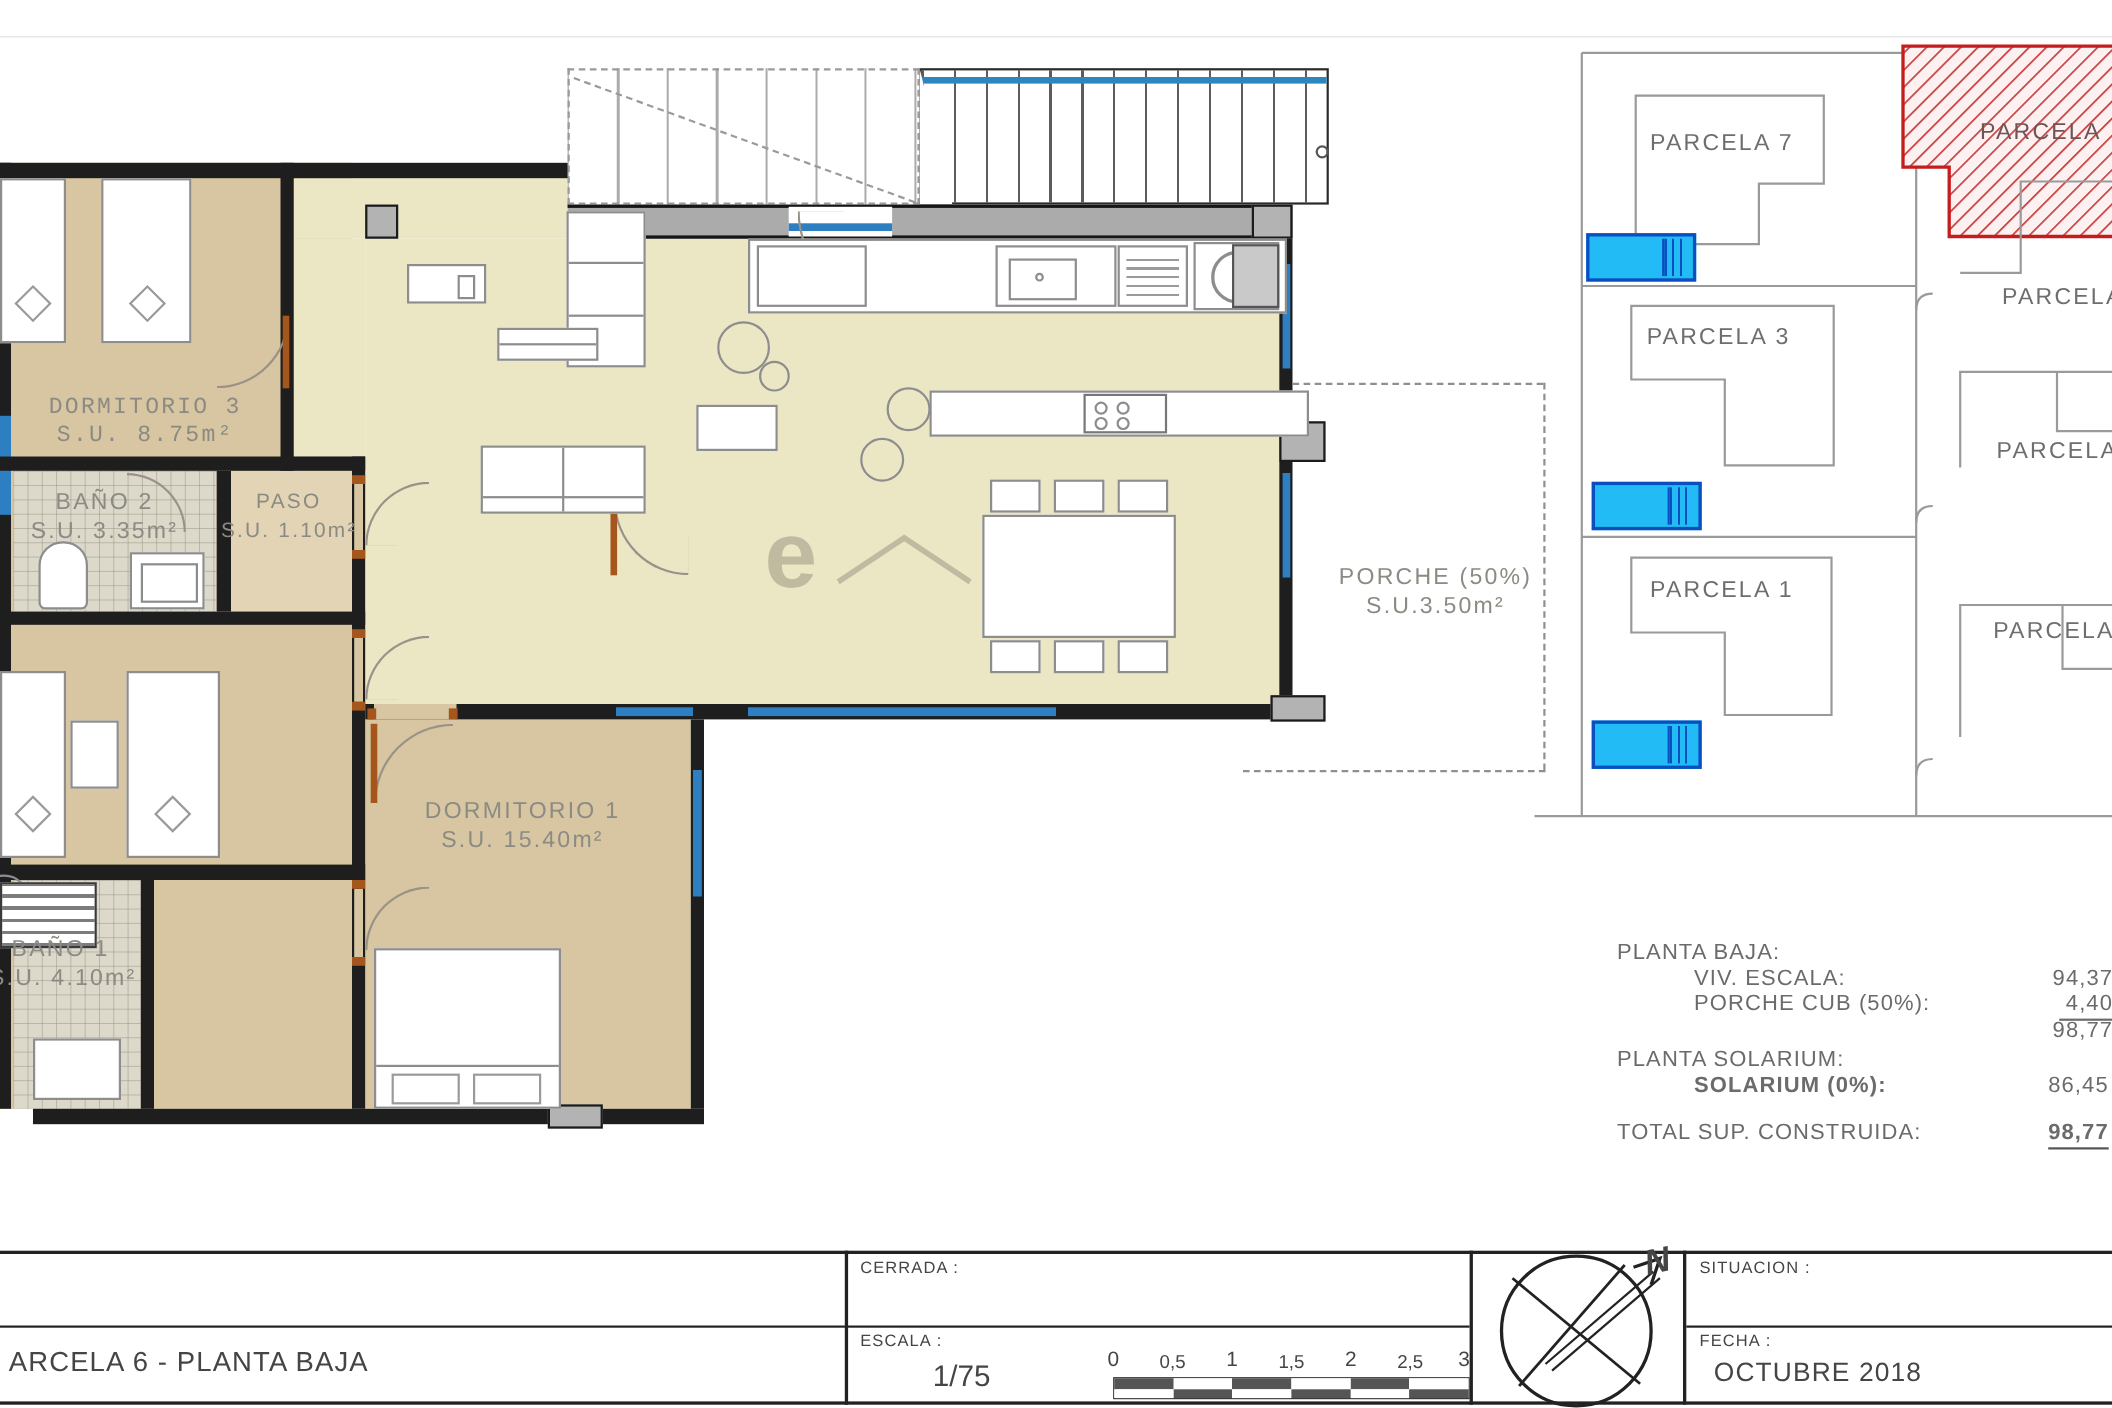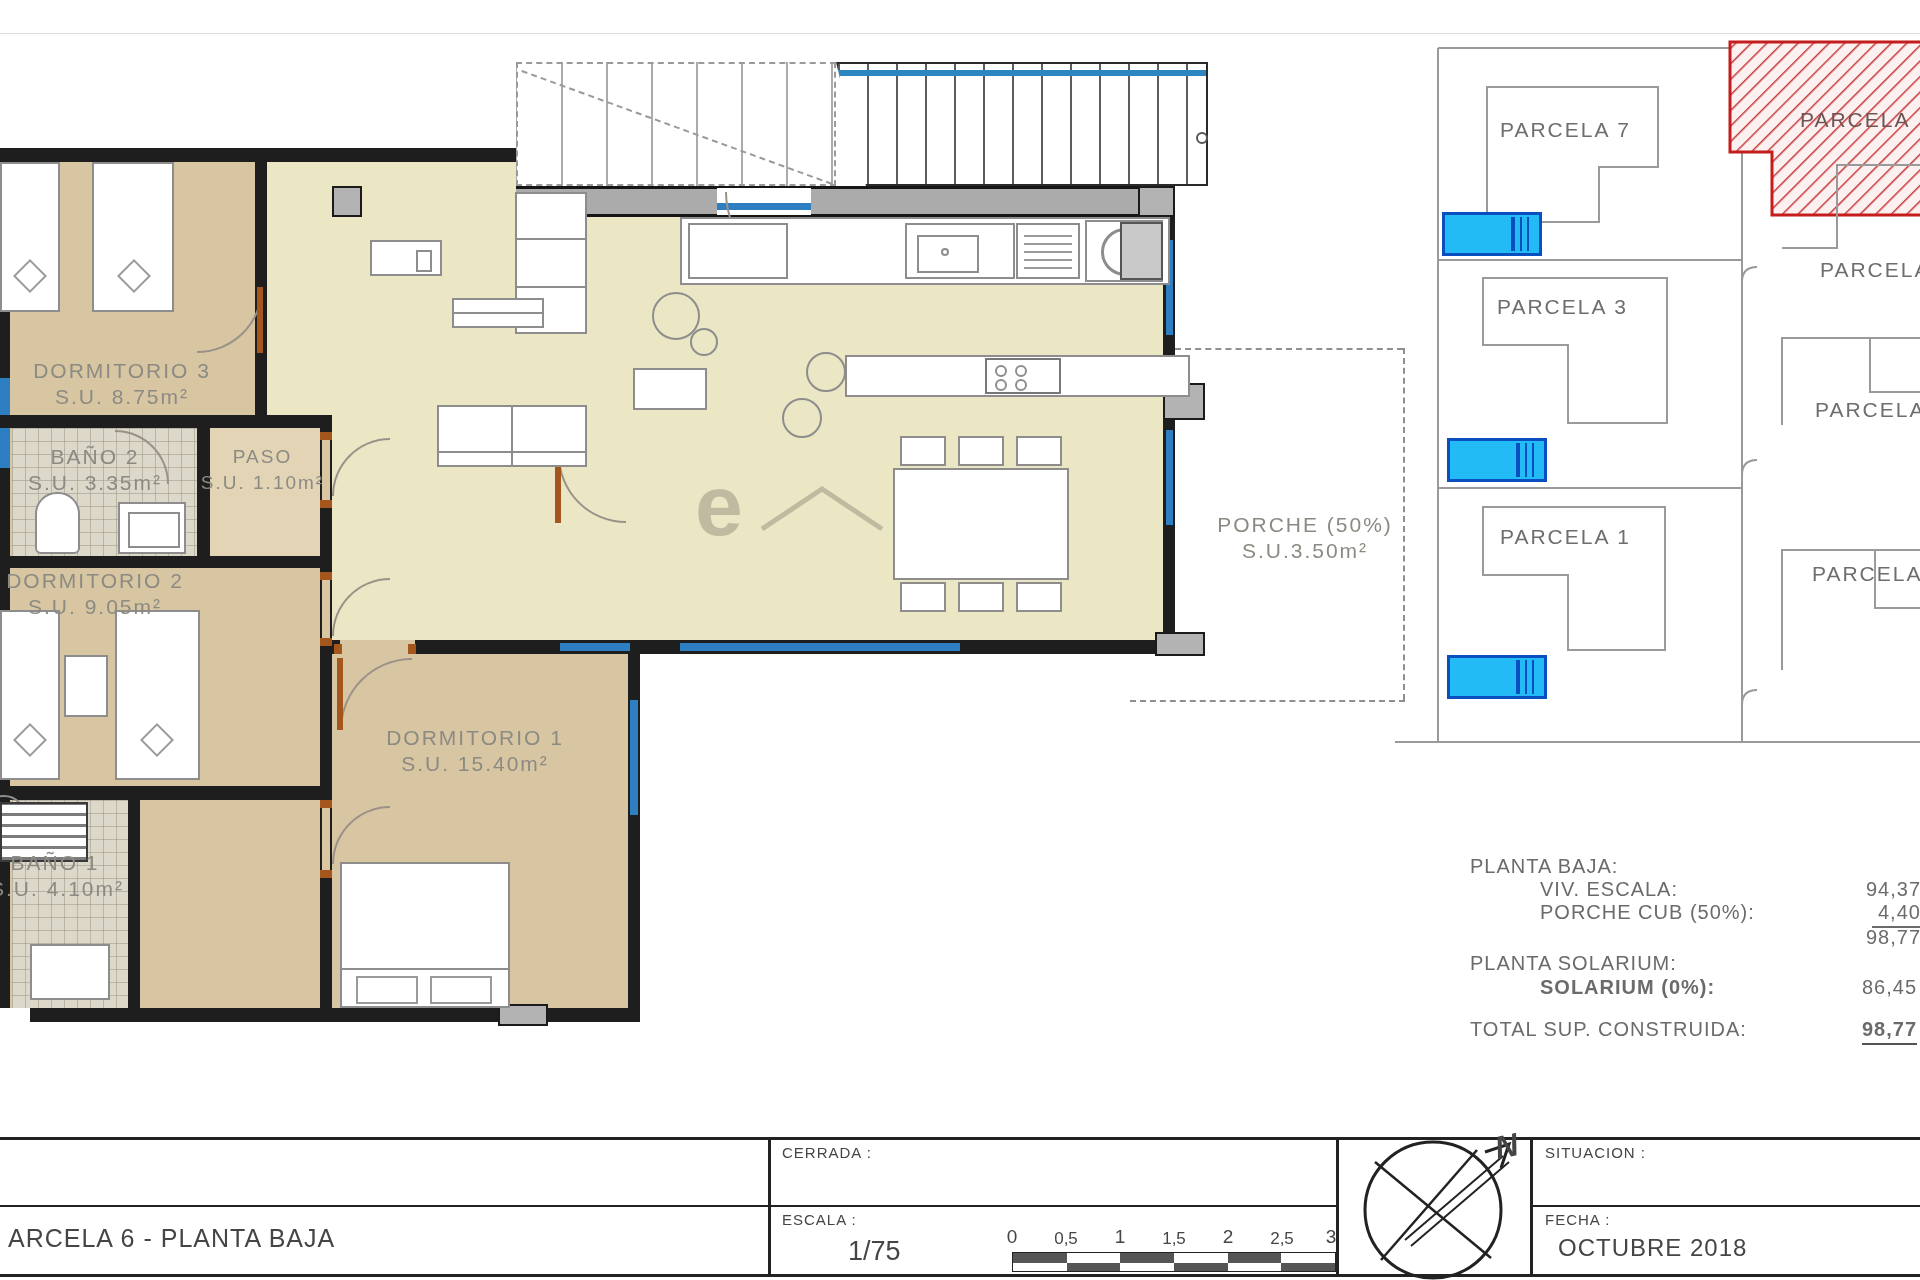--- a/index.html
+++ b/index.html
@@ -197,35 +197,31 @@
   <div class="abs" style="left:1403px;top:348px;width:0;height:352px;border-left:2px dashed #8f8f8f;"></div>
   <div class="abs" style="left:1130px;top:700px;width:275px;height:0;border-top:2px dashed #8f8f8f;"></div>
 
   <div class="abs" style="left:695px;top:462px;width:200px;height:90px;opacity:.45;">
     <span style="position:absolute;left:0;top:-6px;font-size:86px;color:#8a8574;font-weight:bold;">e</span>
     <svg width="130" height="70" style="position:absolute;left:62px;top:12px;">
       <polyline points="5,55 65,15 125,55" fill="none" stroke="#8a8574" stroke-width="5"></polyline>
     </svg>
   </div>
 
-  <div class="roomlabel" style="left:2px;top:358px;width:240px;">
+  <div class="roomlabel" style="left:12px;top:358px;width:240px;font-family:Liberation Mono, monospace;">
     <div>DORMITORIO 3</div>
     <div>S.U. 8.75m²</div>
   </div>
   <div class="roomlabel" style="left:0;top:444px;width:190px;">
     <div>BAÑO 2</div>
     <div>S.U. 3.35m²</div>
   </div>
   <div class="roomlabel" style="left:200px;top:444px;width:125px;font-size:19px;">
     <div>PASO</div>
     <div>S.U. 1.10m²</div>
-  </div>
-  <div class="roomlabel" style="left:0;top:568px;width:190px;">
-    <div>DORMITORIO 2</div>
-    <div>S.U. 9.05m²</div>
   </div>
   <div class="roomlabel" style="left:460px;top:480px;width:400px;">
   </div>
   <div class="roomlabel" style="left:1185px;top:512px;width:240px;">
     <div>PORCHE (50%)</div>
     <div>S.U.3.50m²</div>
   </div>
   <div class="roomlabel" style="left:350px;top:725px;width:250px;">
     <div>DORMITORIO 1</div>
     <div>S.U. 15.40m²</div>

